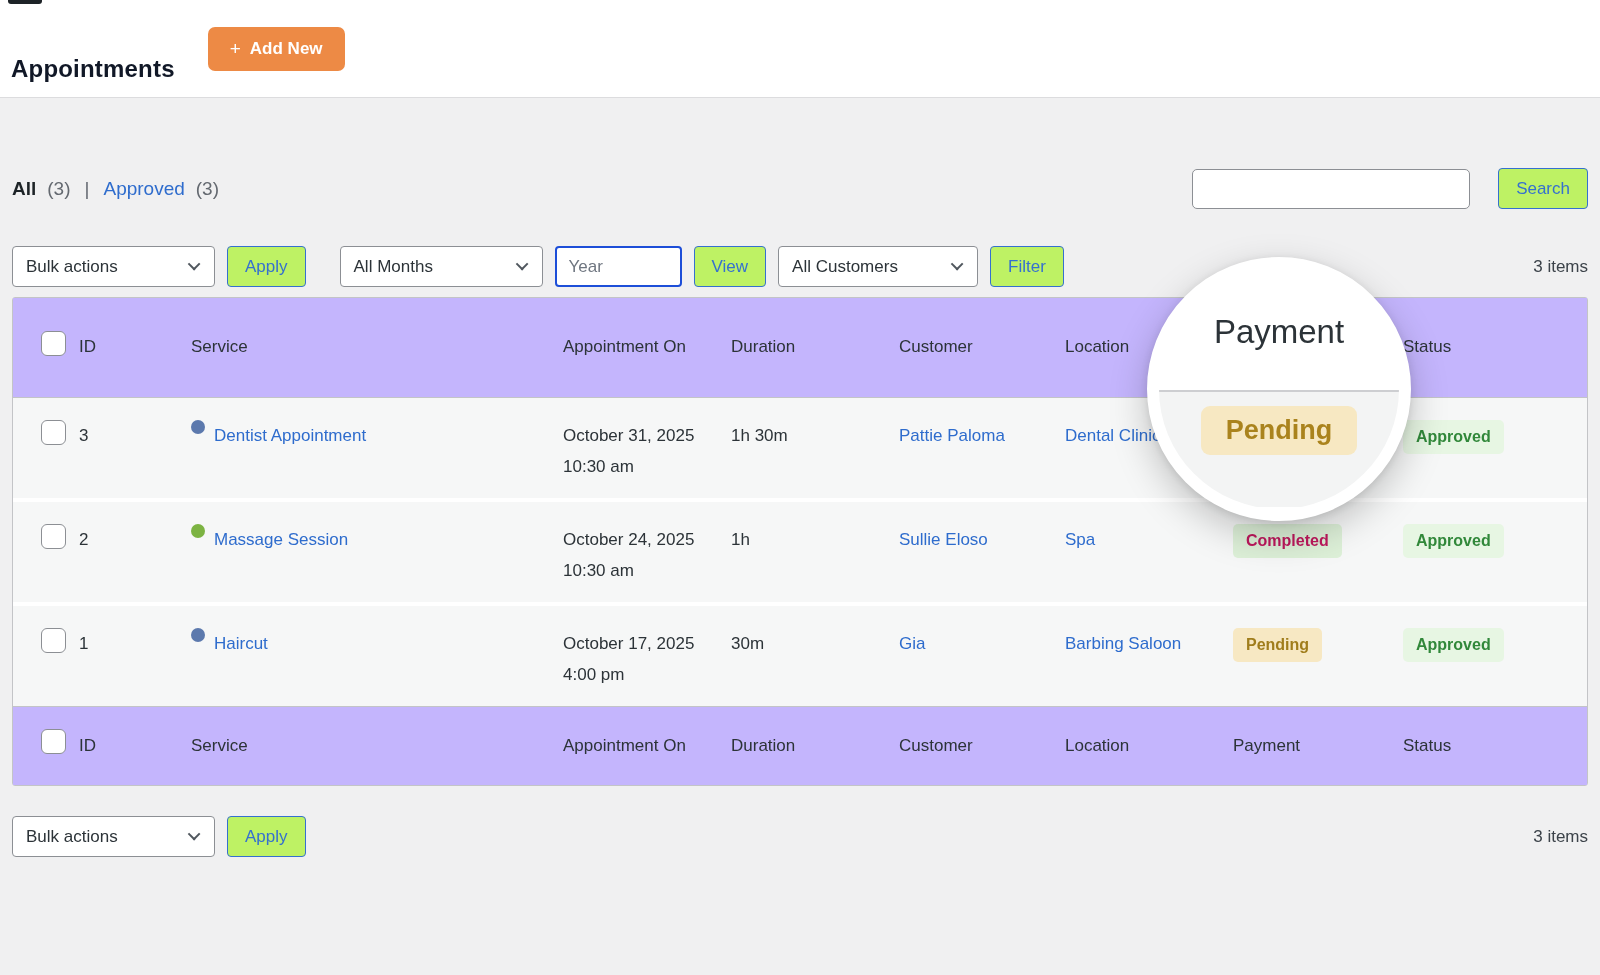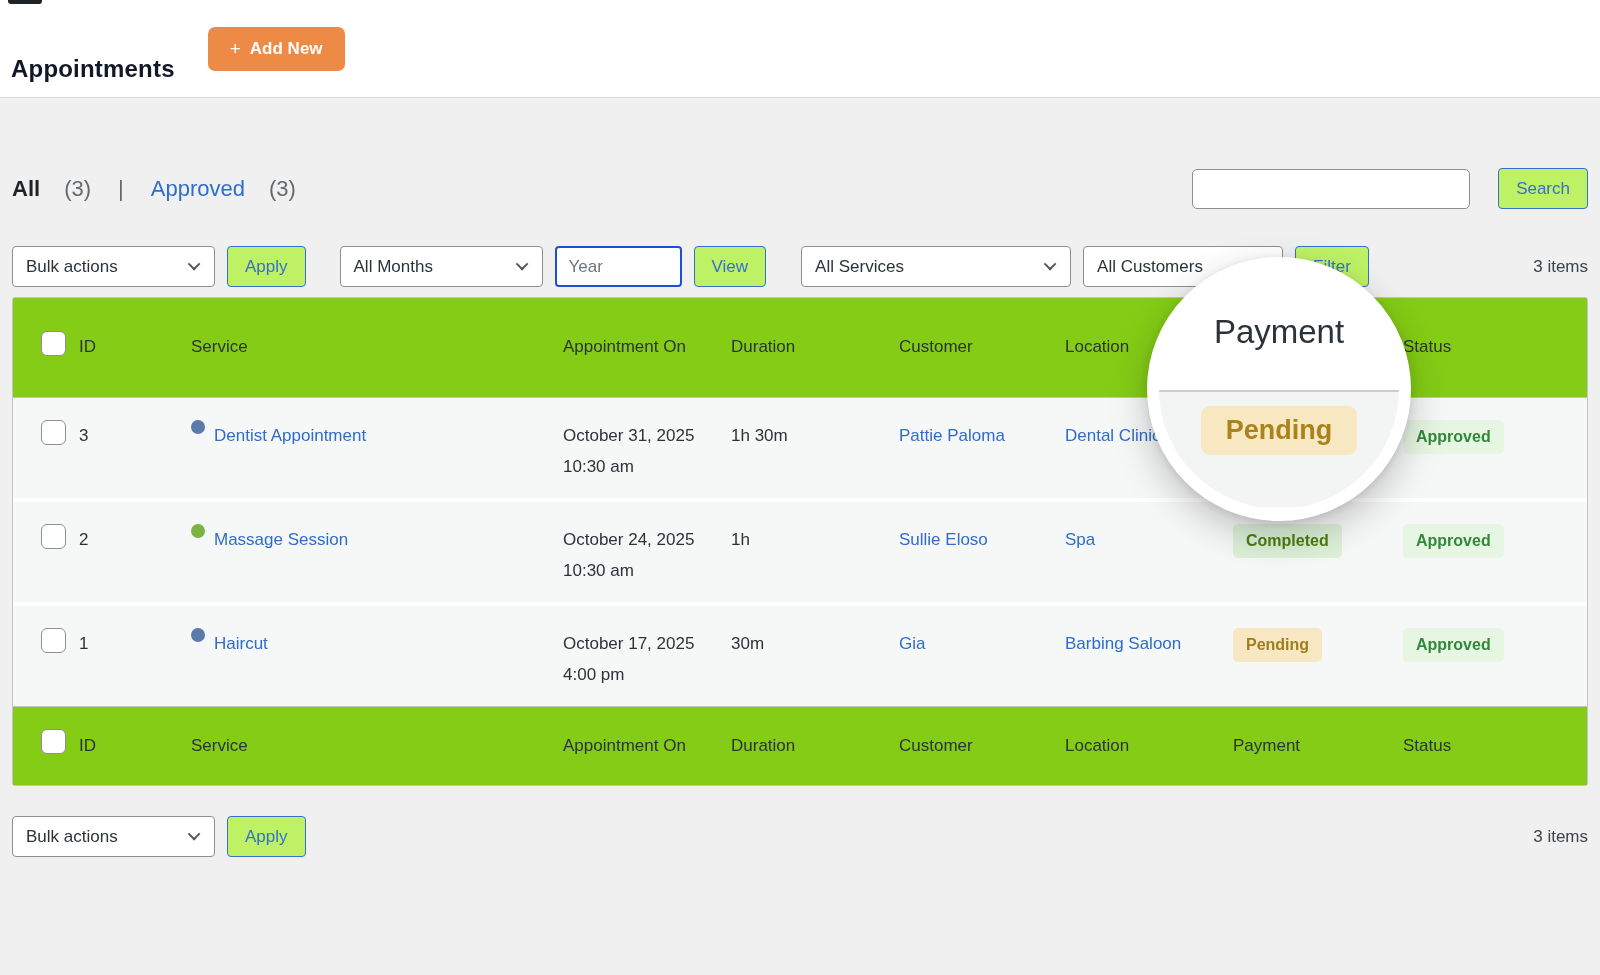--- a/index.html
+++ b/index.html
@@ -14,21 +14,21 @@
   
   .topbar{height:98px;background:#fff;border-bottom:1px solid #dcdcde;display:flex;align-items:center;padding-left:11px;}
   .page-title{font-size:24px;font-weight:700;color:#111827;letter-spacing:.2px;margin-top:41px;}
   .add-new-btn{margin-left:33px;display:inline-flex;align-items:center;gap:9px;background:#ed8a45;color:#fff;border:none;border-radius:7px;padding:12px 22px;font-size:17px;font-weight:600;font-family:inherit;cursor:pointer;}
   .add-new-btn .plus{font-size:19px;font-weight:400;line-height:1;}
 
   
   .content{padding:0 12px;position:relative;}
 
   .row1{margin-top:70px;display:flex;justify-content:space-between;align-items:center;}
-  .views{font-size:22px;display:flex;align-items:center;gap:24px;text-align:center;}
+  .views{font-size:19px;display:flex;align-items:center;gap:11px;text-align:center;}
   .views .current{font-weight:700;color:#1d2327;text-decoration:none;}
   .views .count{color:#646970;font-weight:400;}
   .views .sep{color:#646970;padding:0 3px;}
   .views a.link{color:#2e6ccd;text-decoration:none;}
   .search-group{display:flex;align-items:center;gap:28px;}
   .search-input{width:278px;height:40px;background:#fff;border:1px solid #8c8f94;border-radius:5px;font-size:16px;padding:0 10px;font-family:inherit;}
   .btn-secondary{background:#bef264;border:1px solid #3570cf;color:#3570cf;border-radius:4px;height:41px;padding:0 17px;font-size:17px;font-family:inherit;cursor:pointer;}
 
   .row2{margin-top:37px;display:flex;align-items:center;gap:12px;}
   .select{position:relative;height:41px;background:#fff;border:1px solid #8c8f94;border-radius:4px;display:flex;align-items:center;padding:0 48px 0 13px;font-size:17px;color:#2c3338;cursor:pointer;}
@@ -37,36 +37,36 @@
   .sel-months{width:203px;margin-left:22px;}
   .year-input{width:127px;height:41px;border:2px solid #1d4ed8;border-radius:4px;background:#fff;font-size:17px;padding:0 12px;font-family:inherit;color:#2c3338;}
   .year-input::placeholder{color:#6f7680;}
   .sel-services{width:270px;margin-left:23px;}
   .sel-customers{width:200px;}
   .items-count{margin-left:auto;font-size:17px;color:#3c434a;}
 
   
   .table-wrap{margin-top:10px;}
   table{width:100%;table-layout:fixed;border-collapse:separate;border-spacing:0;background:#fff;border:1px solid #c3c4c7;border-radius:3px;font-size:17px;}
-  th{font-weight:400;text-align:left;color:#2c3338;background:#84cc16;}
+  th{font-weight:400;text-align:left;color:#2c3338;background:#c4b5fd;}
   thead th{height:100px;vertical-align:middle;border-bottom:1px solid #c3c4c7;padding-right:28px;line-height:1.55;}
   tfoot th{height:79px;vertical-align:middle;border-top:1px solid #c3c4c7;padding-right:28px;line-height:1.55;}
   td{background:#f6f7f7;vertical-align:top;padding:22px 28px 16px 0;line-height:31px;border-bottom:4px solid #fff;}
   tr.last td{border-bottom:none;}
   .col-check{width:66px;}
   th.cb-cell,td.cb-cell{padding-left:28px;padding-right:0;}
   .checkbox{width:25px;height:25px;background:#fff;border:1.5px solid #8c8f94;border-radius:6px;display:inline-block;cursor:pointer;}
   a.cell-link{color:#2e6ccd;text-decoration:none;}
   .service-cell{display:flex;align-items:flex-start;gap:9px;}
   .dot{width:14px;height:14px;border-radius:50%;flex:0 0 auto;}
   .dot-blue{background:#5c79ad;}
   .dot-green{background:#7cb342;}
   .badge{display:inline-block;padding:6px 13px;border-radius:5px;font-weight:600;font-size:16px;line-height:1.35;}
   .badge--pending{background:#f7e8c3;color:#a07d1c;}
-  .badge--completed{background:#ddf0d8;color:#4d7c0f;}
+  .badge--completed{background:#ddf0d8;color:#be185d;}
   .badge--approved{background:#e7f6e3;color:#31883a;}
 
   .row3{margin-top:30px;display:flex;align-items:center;gap:12px;}
 
   
   .lens{position:absolute;left:1147px;top:257px;width:264px;height:264px;border:12px solid #fff;border-radius:50%;overflow:hidden;background:#fff;box-shadow:0 14px 38px rgba(0,0,0,.22),0 2px 8px rgba(0,0,0,.10);z-index:40;text-align:center;}
   .lens-head{height:123px;background:#fff;border-bottom:2px solid #cdced1;position:relative;}
   .lens-head .lens-title{position:absolute;top:44px;left:0;right:0;font-size:33px;color:#2c3338;}
   .lens-body{height:115px;background:#f3f4f4;padding-top:14px;}
   .lens-badge{display:inline-block;background:#f7e8c2;color:#aa831d;font-weight:700;font-size:27px;padding:9px 25px;border-radius:9px;}
@@ -105,24 +105,20 @@
       <span>Bulk actions</span>
       <span class="chev"></span>
     </div>
     <button class="btn-secondary">Apply</button>
     <div class="select sel-months">
       <span>All Months</span>
       <span class="chev"></span>
     </div>
     <input type="text" class="year-input" placeholder="Year" style="">
     <button class="btn-secondary">View</button>
-    <div class="select sel-services">
-      <span>All Services</span>
-      <span class="chev"></span>
-    </div>
     <div class="select sel-customers">
       <span>All Customers</span>
       <span class="chev"></span>
     </div>
     <button class="btn-secondary">Filter</button>
     <span class="items-count">3 items</span>
   </div>
 
   <div class="table-wrap">
     <table>

